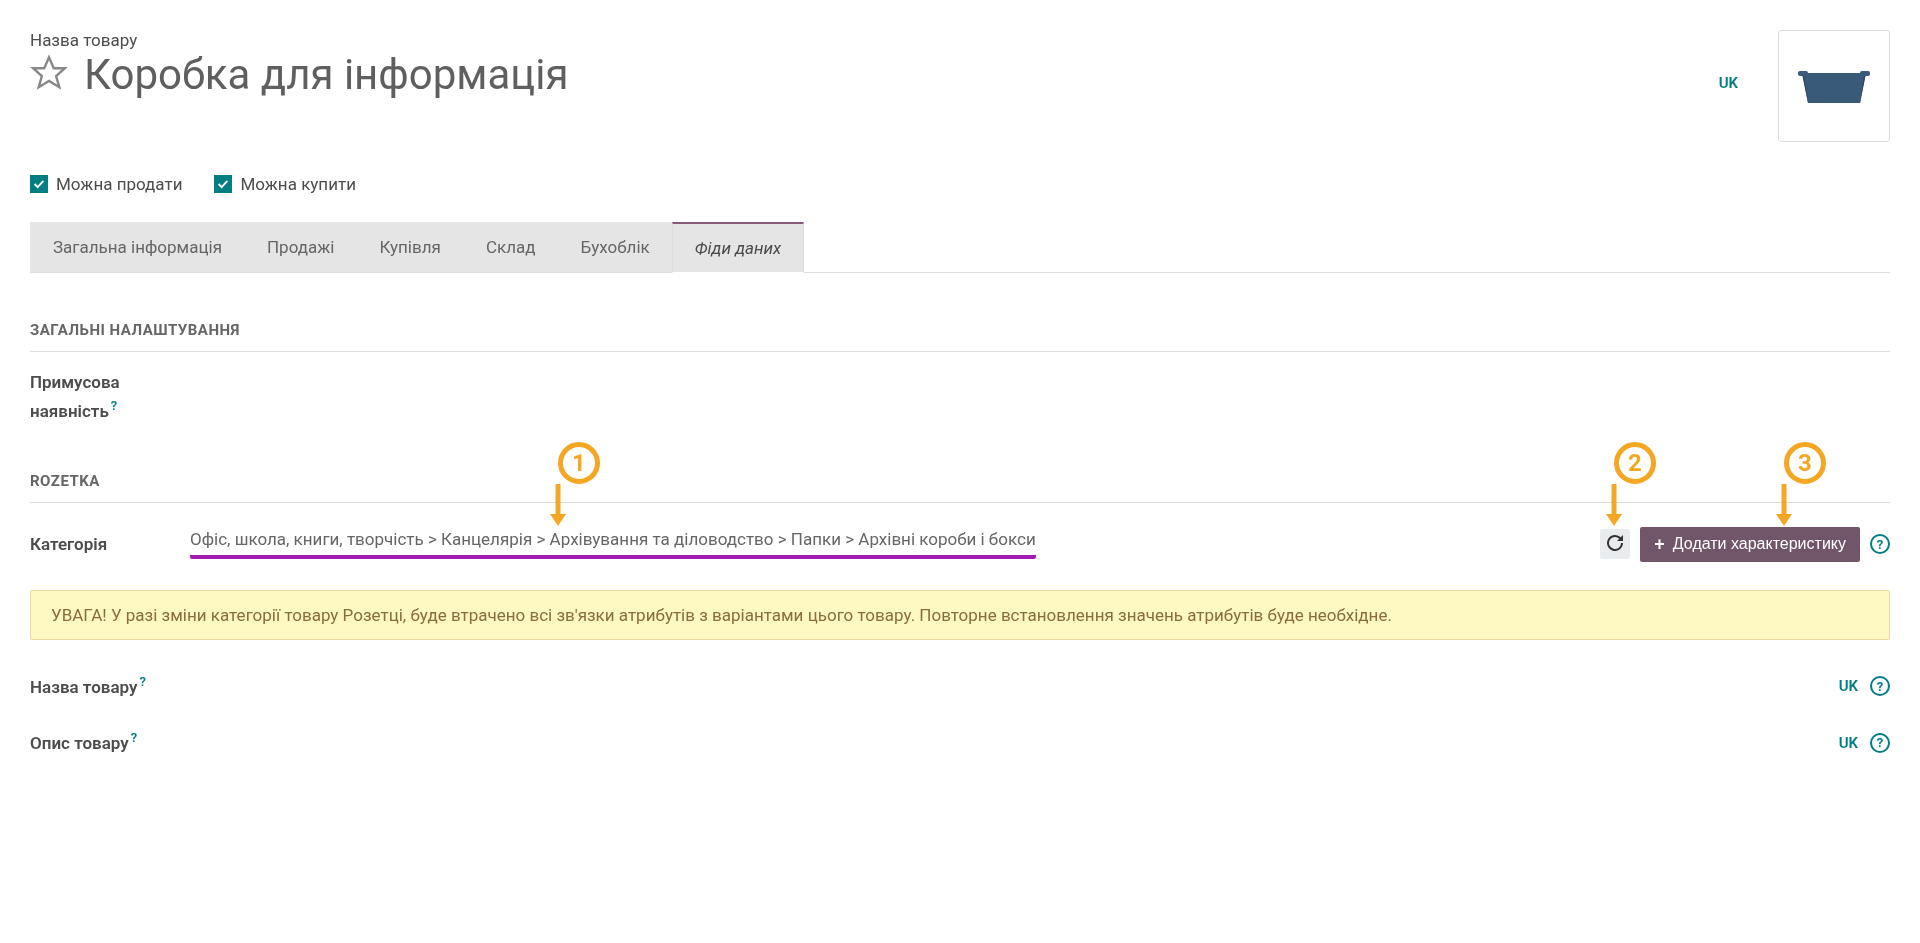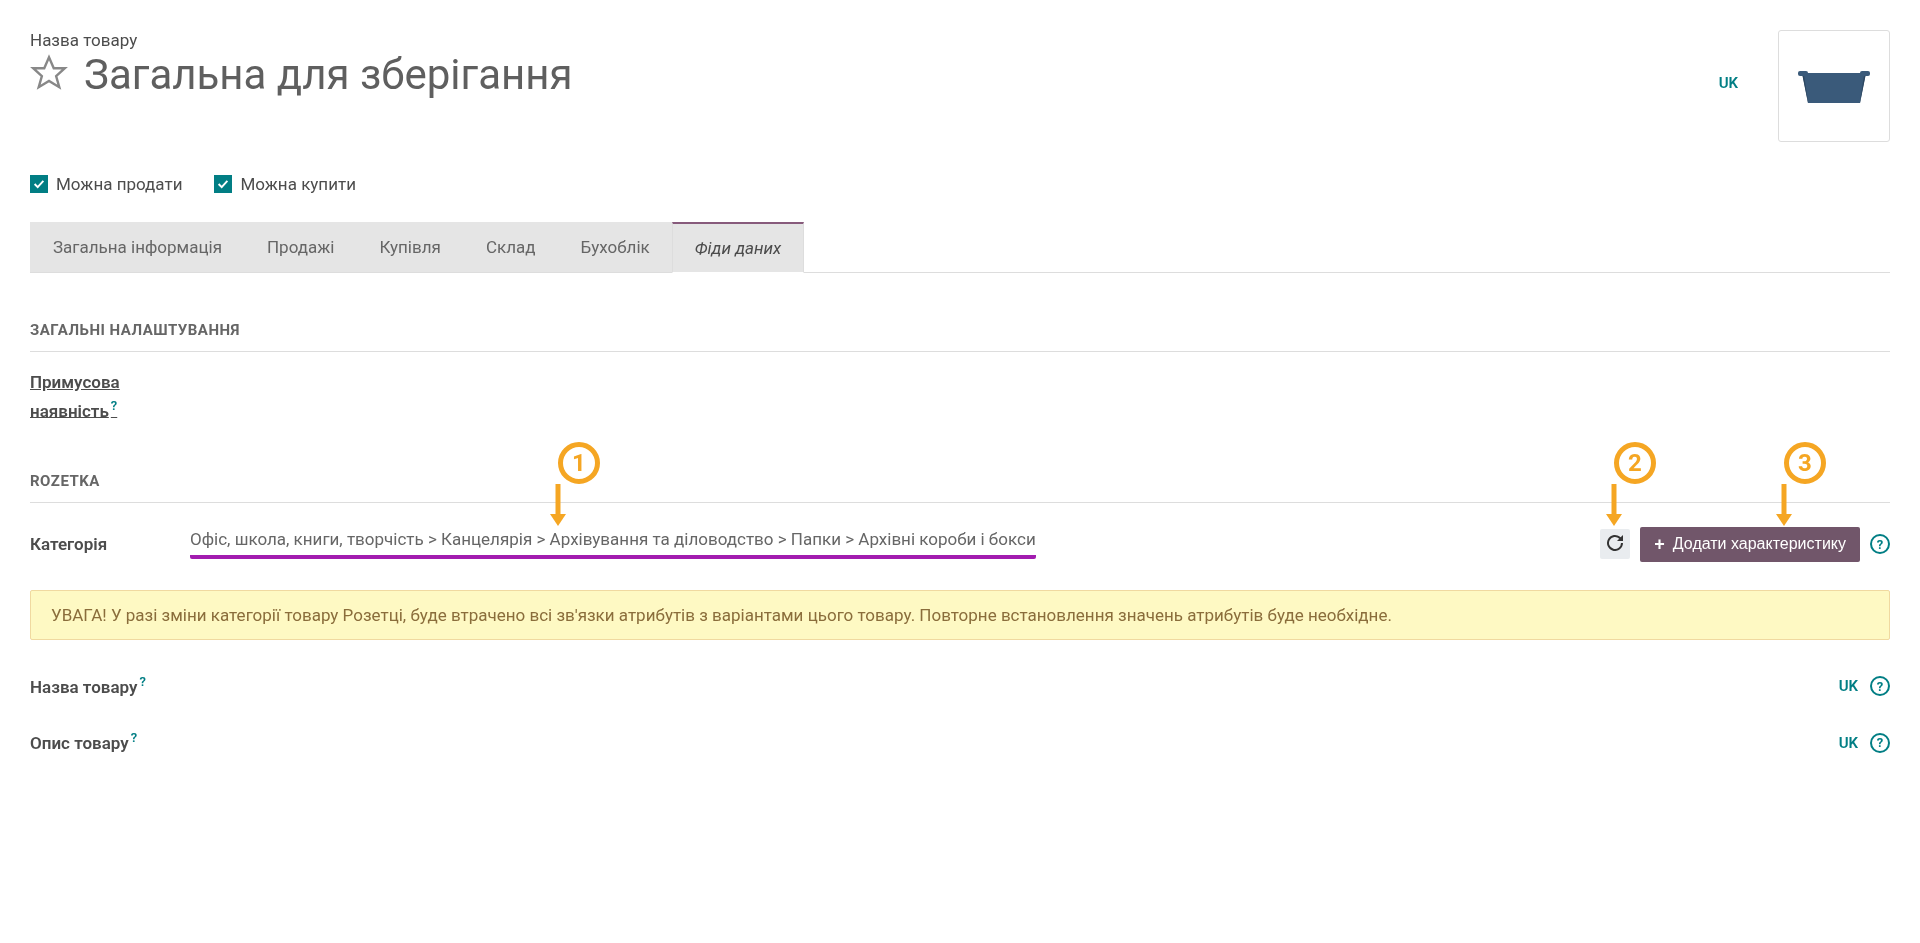--- a/index.html
+++ b/index.html
@@ -104,21 +104,20 @@
     margin-bottom: 8px;
     border-bottom: 1px solid #ddd;
     padding-bottom: 12px;
   }
   .field-row {
     display: flex;
     align-items: flex-start;
     gap: 24px;
     margin-top: 18px;
     position: relative;
-    text-decoration: underline;
   }
   .field-label {
     font-size: 17px;
     color: #4c4c4c;
     font-weight: 600;
     min-width: 140px;
   }
   .field-label-multiline {
     line-height: 1.5;
   }
@@ -250,21 +249,21 @@
 
 <div class="header-row">
   <div class="header-left">
     <div class="label-small">Назва товару</div>
     <div class="title-row">
       <span class="star-icon">
         <svg viewBox="0 0 24 24" fill="none" stroke="#888" stroke-width="1.5">
             <polygon points="12,2 15,9 22,9 16.5,14 18.5,21 12,17 5.5,21 7.5,14 2,9 9,9"></polygon>
           </svg>
       </span>
-      <h1>Загальна для зберігання</h1>
+      <h1>Коробка для інформація</h1>
     </div>
   </div>
   <div class="lang-tag">UK</div>
   <div class="product-img-box">
     <svg width="80" height="50" viewBox="0 0 80 50">
       <path d="M 8 12 L 72 12 L 66 42 L 14 42 Z" fill="#3a5a7a"></path>
       <path d="M 8 12 L 14 42 L 14 40 L 10 14 Z" fill="#2d4760"></path>
       <path d="M 72 12 L 66 42 L 66 40 L 70 14 Z" fill="#2d4760"></path>
       <rect x="4" y="10" width="10" height="5" rx="2" fill="#3a5a7a"></rect>
       <rect x="66" y="10" width="10" height="5" rx="2" fill="#3a5a7a"></rect>

